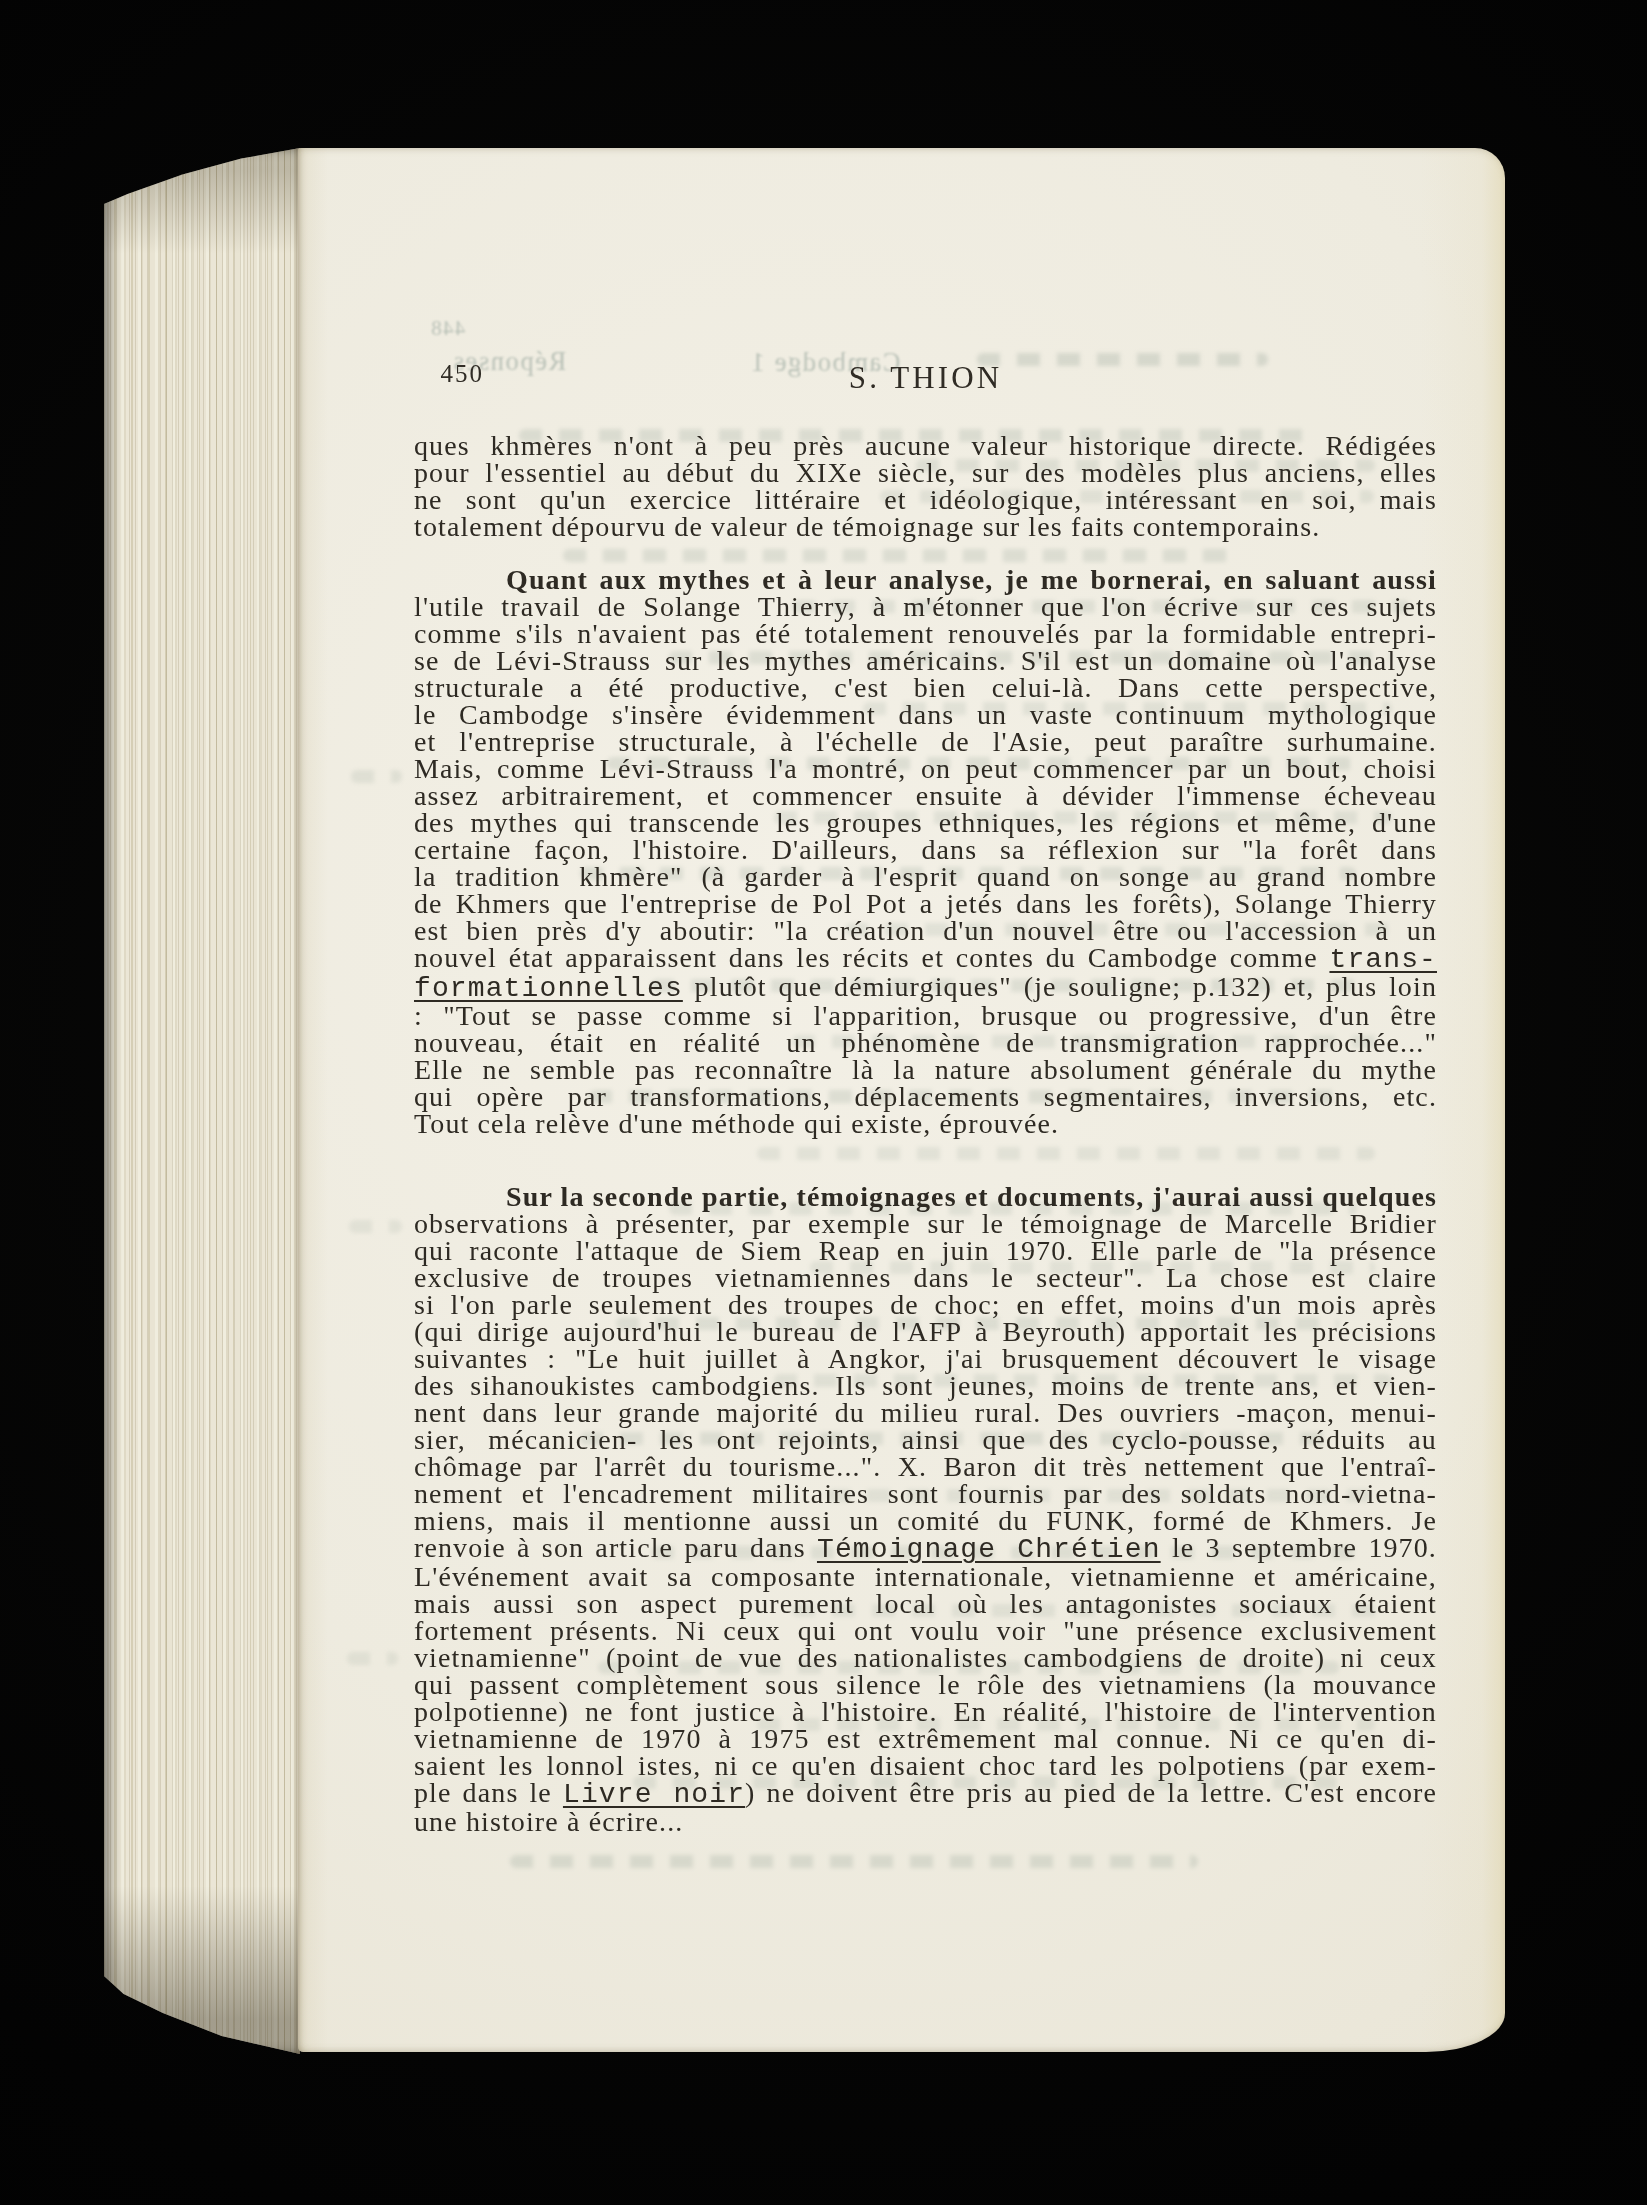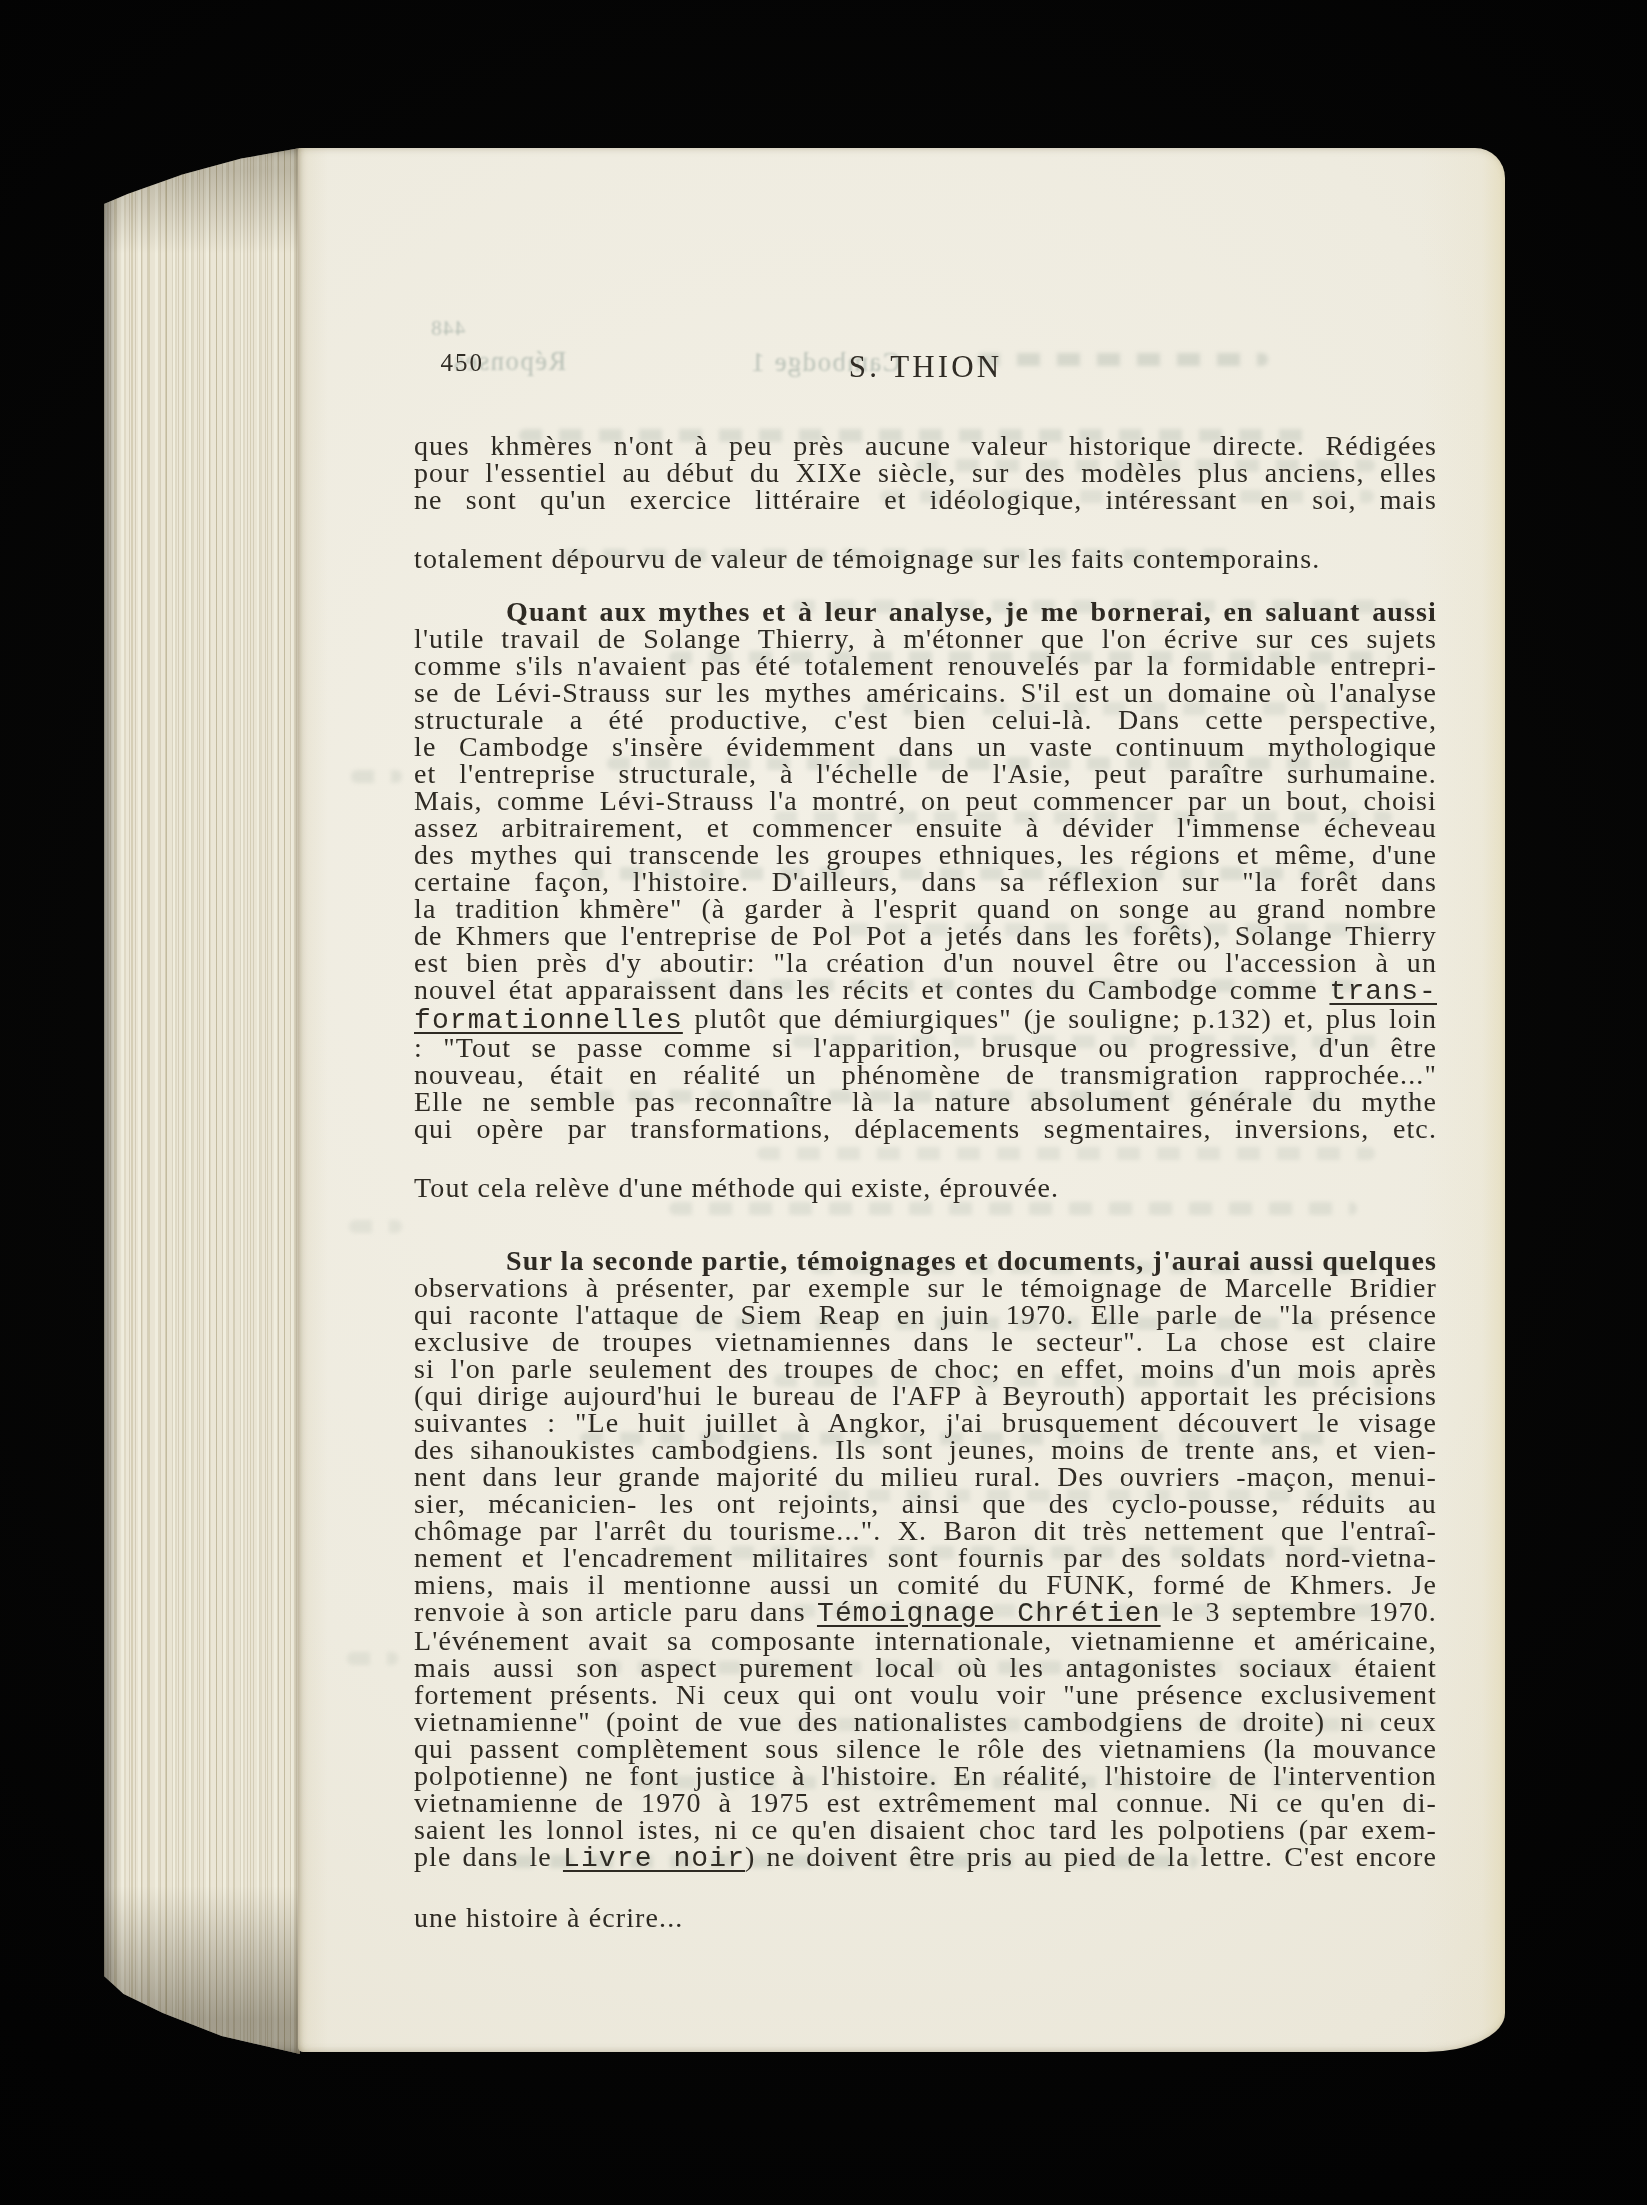--- a/index.html
+++ b/index.html
@@ -32,32 +32,32 @@
   }
   
   .ghost-layer{position:absolute;inset:0;pointer-events:none;}
   .ghost-frag{
     position:absolute;font-family:"Liberation Serif","DejaVu Serif",serif;
     color:rgba(142,158,150,.55);transform:scaleX(-1);filter:blur(1.1px);
     letter-spacing:.06em;white-space:nowrap;}
   .gl{position:absolute;height:13.2px;border-radius:6.2px;filter:blur(1.9px);
       background:repeating-linear-gradient(90deg, rgba(146,160,148,.55) 0 23px, rgba(0,0,0,0) 23px 40px);}
   
-  .header{position:absolute;left:116px;top:201px;width:1023px;height:30px;
+  .header{position:absolute;left:116px;top:212px;width:1023px;height:30px;
           font-family:"Liberation Serif","DejaVu Serif",serif;color:#302c25;}
   .page-num{position:absolute;left:26.5px;top:0;font-size:25px;letter-spacing:.08em;}
   .running{position:absolute;left:0;right:0;text-align:center;font-size:31px;letter-spacing:.10em;}
   #tb{position:absolute;left:116px;top:284px;width:1023px;
       font-family:"Liberation Serif","DejaVu Serif",serif;font-size:28px;
       letter-spacing:.04em;color:#2e2a23;}
   .para{margin:0;}
   .para + .para{margin-top:25.6px;}
   #tb .para:nth-child(3){margin-top:46px;}
   .line{line-height:27px;white-space:nowrap;text-align:justify;text-align-last:justify;}
-  .line.last{text-align-last:left;margin-top:32px;}
+  .line.last{text-align-last:left;}
   .para.indent .line:first-child{text-indent:92px;font-weight:bold;}
   .u{text-decoration:underline;text-decoration-thickness:1.8px;text-underline-offset:4.4px;font-family:Liberation Mono, monospace;}
 </style>
 </head>
 <body>
 
 <div class="scene">
   <div>
     <div class="edges"></div>
     <div class="page">

